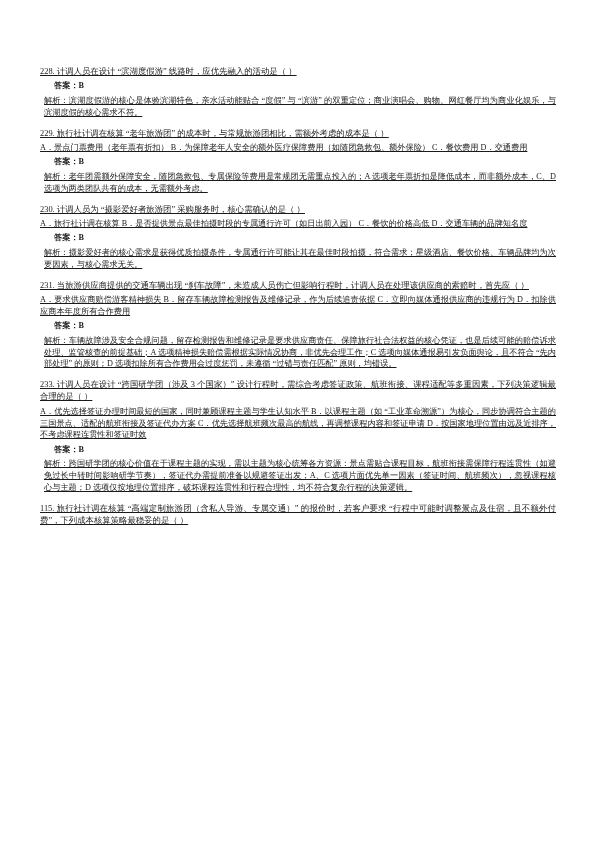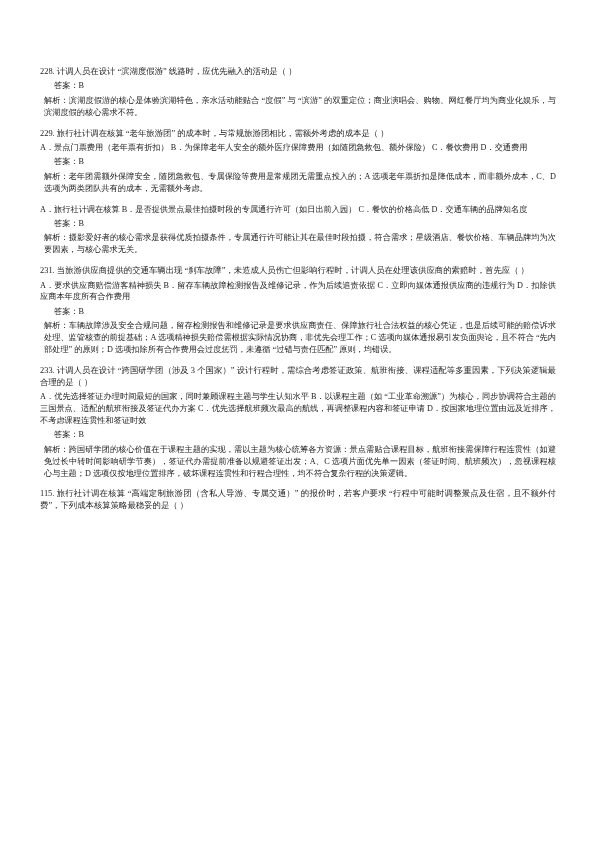--- a/index.html
+++ b/index.html
@@ -36,30 +36,32 @@
     font-size: 8.2px;
     line-height: 1.45;
     text-align: justify;
     margin: 0 0 2.5px 0;
   }
   .answer {
     font-size: 8.2px;
     line-height: 1.45;
     margin: 0 0 2.5px 0;
     padding-left: 14px;
+    font-weight: bold;
   }
   .explain {
     font-size: 8.2px;
     line-height: 1.45;
     text-align: justify;
     margin: 0 0 2px 4px;
   }
   
   .stem, .opts, .explain {
     word-break: break-word;
+    text-decoration: underline;
   }
 </style>
 </head>
 <body>
 
 <div class="page">
 
   <div class="q-block">
     <p class="stem">228. 计调人员在设计 “滨湖度假游” 线路时，应优先融入的活动是（  ）</p>
     <p class="answer">答案：B</p>
@@ -67,20 +69,21 @@
   </div>
 
   <div class="q-block">
     <p class="stem">229. 旅行社计调在核算 “老年旅游团” 的成本时，与常规旅游团相比，需额外考虑的成本是（  ）</p>
     <p class="opts">A．景点门票费用（老年票有折扣）    B．为保障老年人安全的额外医疗保障费用（如随团急救包、额外保险）    C．餐饮费用    D．交通费用</p>
     <p class="answer">答案：B</p>
     <p class="explain">解析：老年团需额外保障安全，随团急救包、专属保险等费用是常规团无需重点投入的；A 选项老年票折扣是降低成本，而非额外成本，C、D 选项为两类团队共有的成本，无需额外考虑。</p>
   </div>
 
   <div class="q-block">
+    <p class="stem">230. 计调人员为 “摄影爱好者旅游团” 采购服务时，核心需确认的是（  ）</p>
     <p class="opts">A．旅行社计调在核算    B．是否提供景点最佳拍摄时段的专属通行许可（如日出前入园）    C．餐饮的价格高低    D．交通车辆的品牌知名度</p>
     <p class="answer">答案：B</p>
     <p class="explain">解析：摄影爱好者的核心需求是获得优质拍摄条件，专属通行许可能让其在最佳时段拍摄，符合需求；星级酒店、餐饮价格、车辆品牌均为次要因素，与核心需求无关。</p>
   </div>
 
   <div class="q-block">
     <p class="stem">231. 当旅游供应商提供的交通车辆出现 “刹车故障”，未造成人员伤亡但影响行程时，计调人员在处理该供应商的索赔时，首先应（  ）</p>
     <p class="opts">A．要求供应商赔偿游客精神损失    B．留存车辆故障检测报告及维修记录，作为后续追责依据    C．立即向媒体通报供应商的违规行为    D．扣除供应商本年度所有合作费用</p>
     <p class="answer">答案：B</p>
     <p class="explain">解析：车辆故障涉及安全合规问题，留存检测报告和维修记录是要求供应商责任、保障旅行社合法权益的核心凭证，也是后续可能的赔偿诉求处理、监管核查的前提基础；A 选项精神损失赔偿需根据实际情况协商，非优先会理工作；C 选项向媒体通报易引发负面舆论，且不符合 “先内部处理” 的原则；D 选项扣除所有合作费用会过度惩罚，未遵循 “过错与责任匹配” 原则，均错误。</p>

